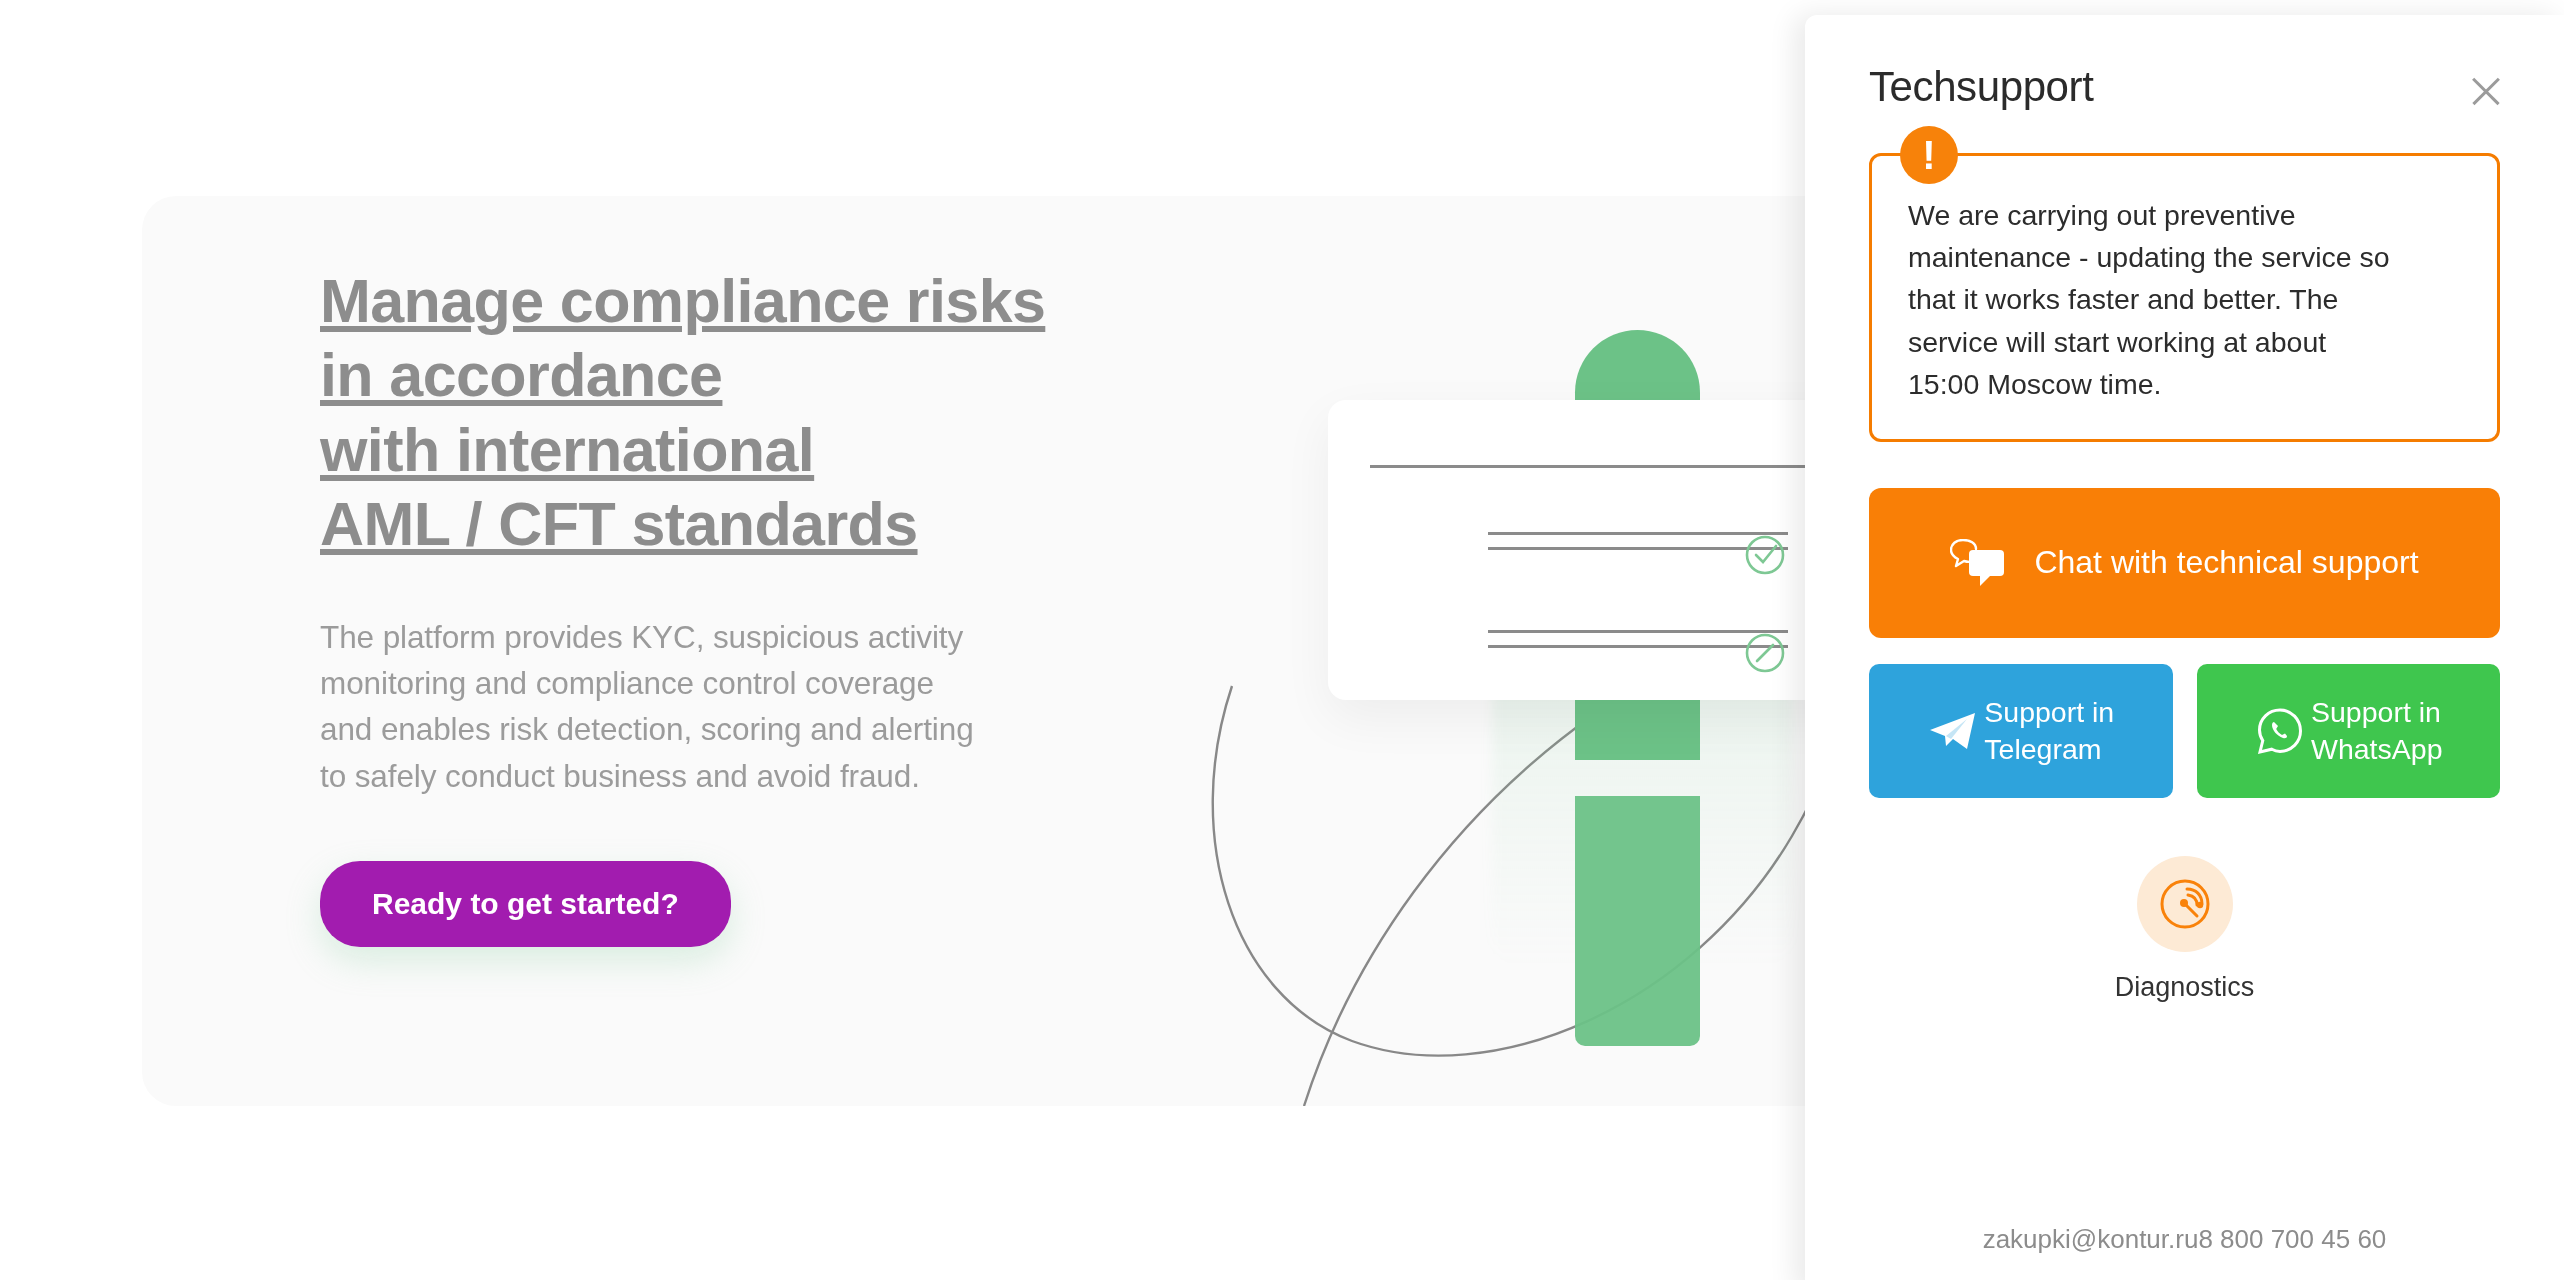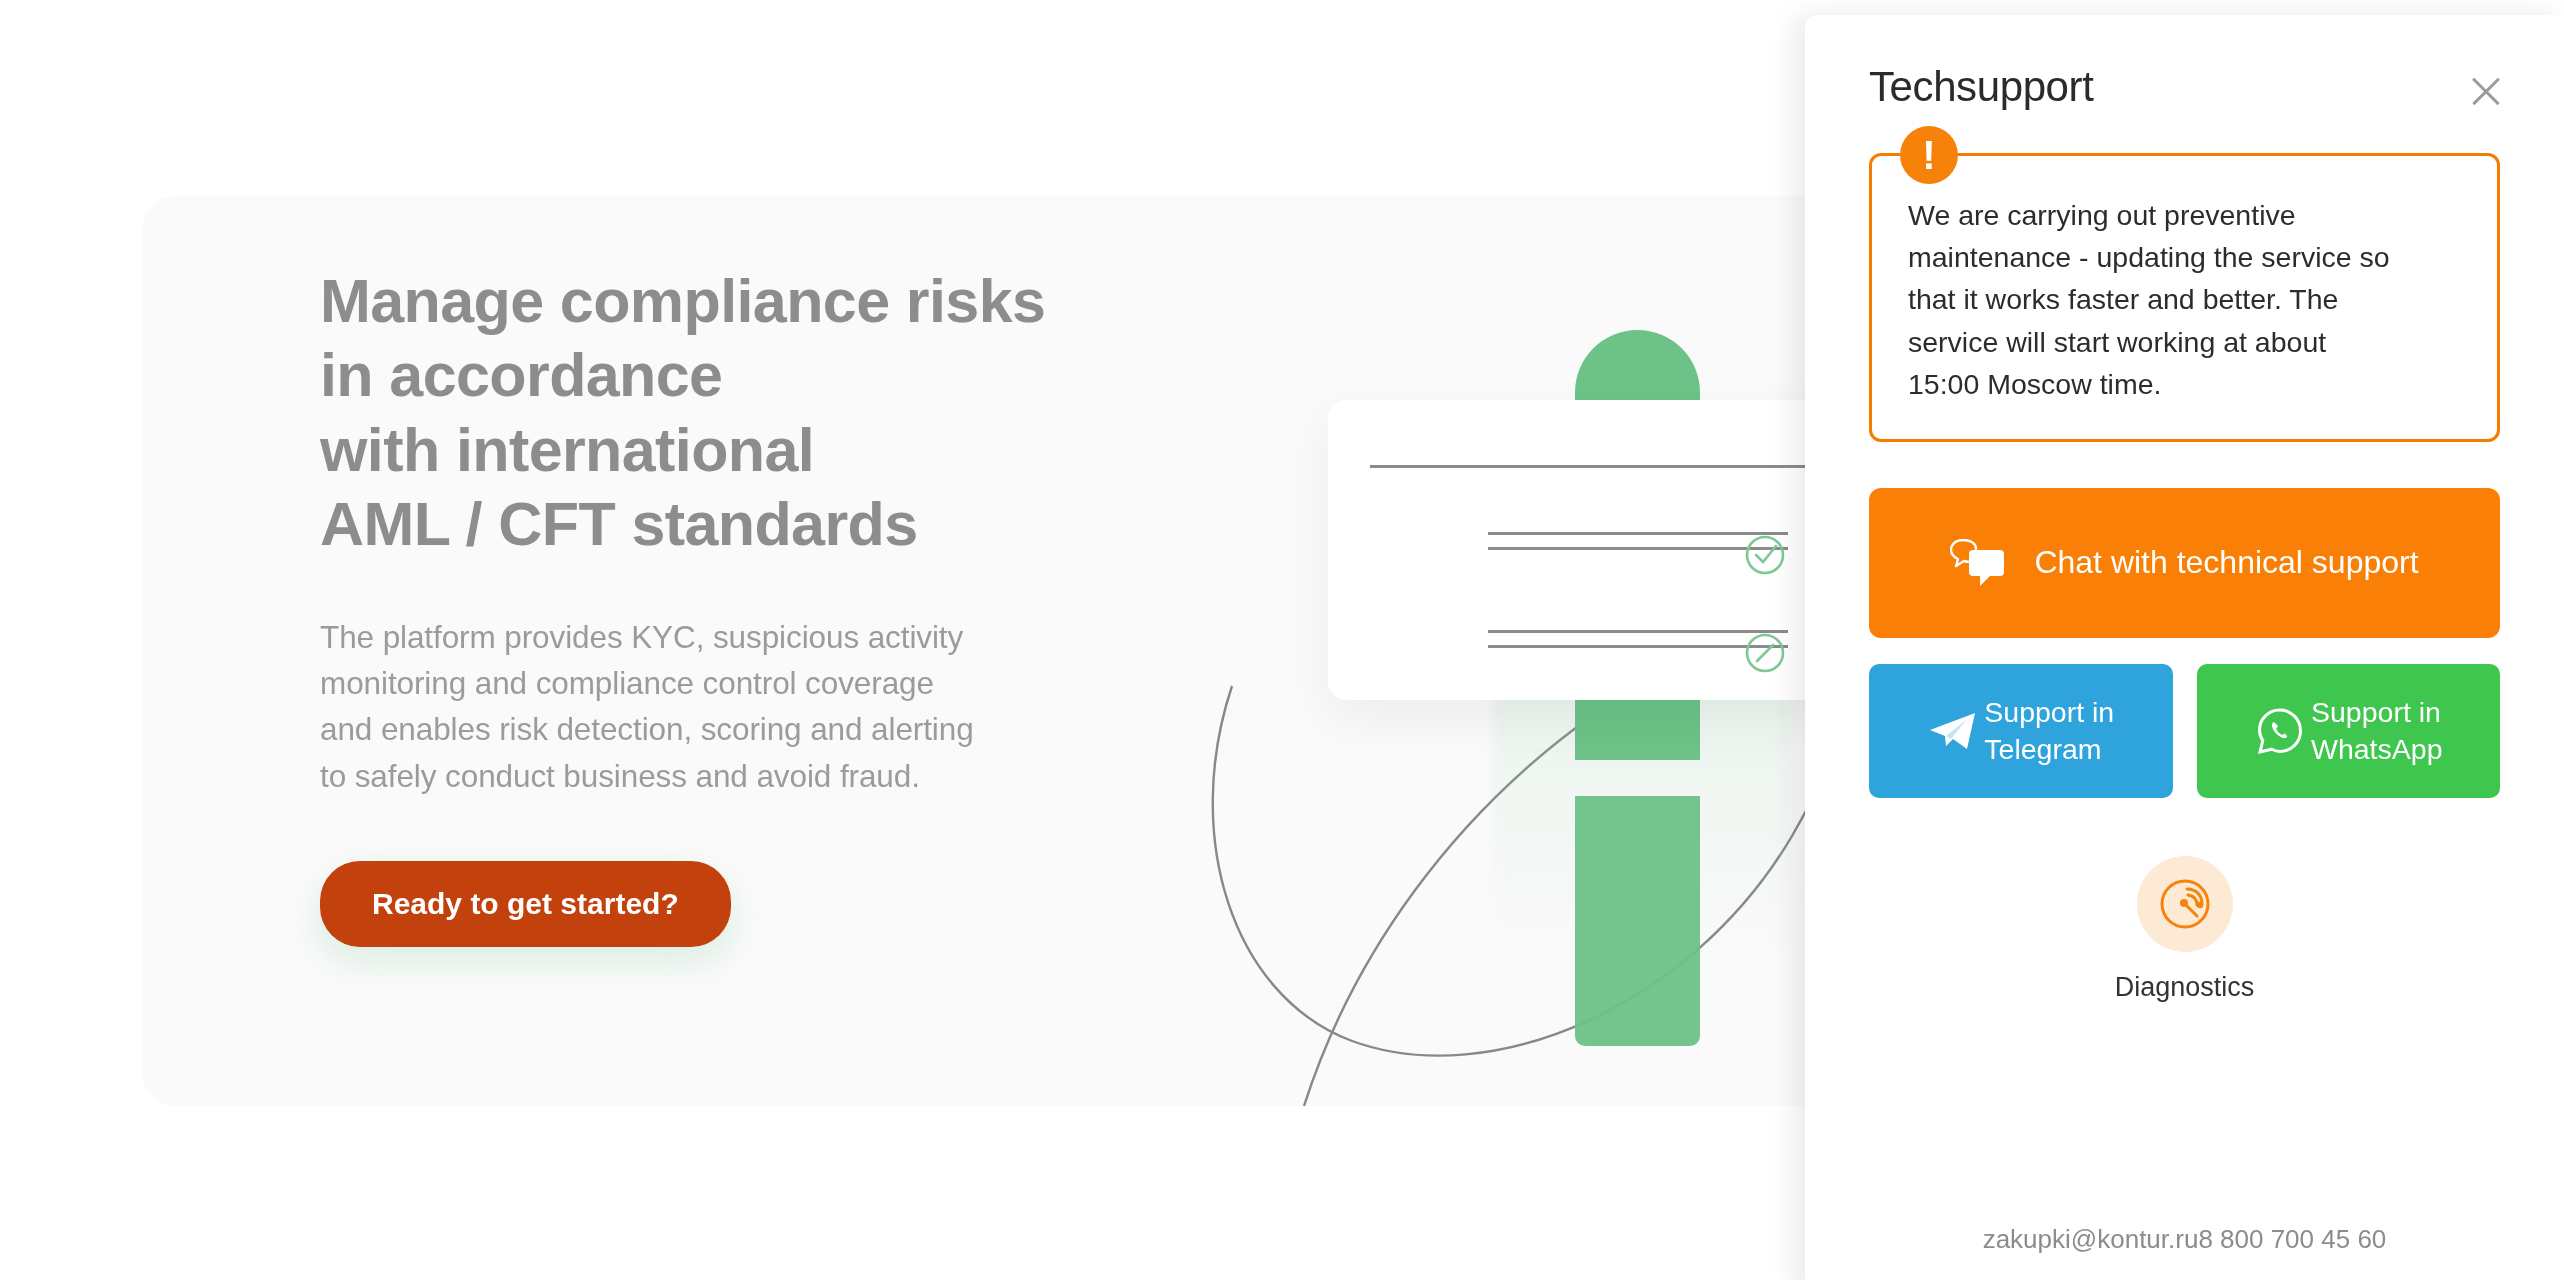--- a/index.html
+++ b/index.html
@@ -23,29 +23,29 @@
   .brand .p { color: #83cf9b; font-weight: normal; margin-left: 9px; }
 
   .hero {
     position: absolute; left: 142px; top: 196px;
     width: 1790px; height: 910px;
     background: #fafafa; border-radius: 34px; overflow: hidden;
   }
   .hero-text { position: absolute; left: 178px; top: 68px; width: 1000px; }
   h1.headline {
     font-size: 61px; line-height: 1.22; font-weight: bold; color: #8d8d8d;
-    letter-spacing: -0.6px; white-space: pre-line;
+    letter-spacing: -0.6px; white-space: pre-line; text-decoration: underline;
   }
   p.subcopy {
     margin-top: 52px; font-size: 31.5px; line-height: 1.47; color: #9b9b9b;
     white-space: pre-line; letter-spacing: -0.1px;
   }
   .cta {
     margin-top: 62px; display: inline-block; border: 0; cursor: pointer;
-    background: #c2410c; color: #fff; font-size: 30px; font-weight: bold;
+    background: #a21caf; color: #fff; font-size: 30px; font-weight: bold;
     padding: 26px 52px; border-radius: 40px; font-family: inherit;
     box-shadow: 0 14px 34px rgba(142,210,164,.30);
   }
 
   
   .illus { position: absolute; right: 0; top: 0; width: 1000px; height: 910px; pointer-events: none; }
   .illus svg { position: absolute; right: 0; top: 0; }
   .green-pill {
     position: absolute; left: 643px; top: 134px; width: 125px; height: 430px;
     background: #6cc287; border-radius: 64px 64px 0 0;

